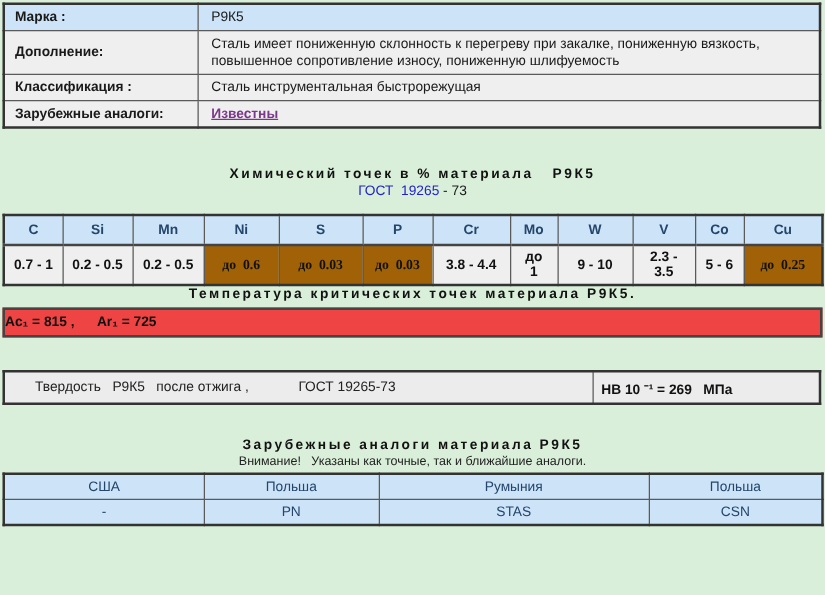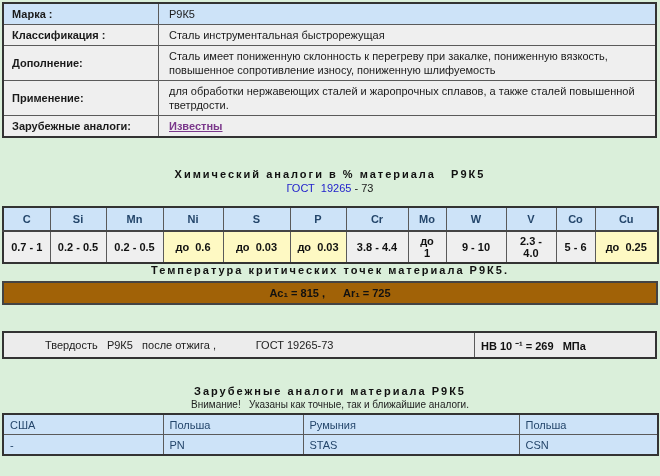--- a/index.html
+++ b/index.html
@@ -29,72 +29,68 @@
   .t-chem{margin-top:30px;}
   .t-crit{}
   .t-analog{margin-top:26px;}
   .gostline{text-align:center;margin:2px 0 12px 0;font-size:11px;}
   .gostline a{color:#2222cc;cursor:pointer;white-space:pre-wrap;}
   .note{text-align:center;font-size:10px;margin:2px 0 3px 0;white-space:pre-wrap;color:#222;}
 
   
   .chem th{background:#cde3f8;color:#24466b;font-weight:bold;height:16px;}
   .chem td{background:#efefef;font-weight:bold;color:#111;text-align:center;height:16px;white-space:pre-wrap;}
-  .chem td.shaded{background:#fef9c3;}
+  .chem td.shaded{background:#a16207;font-family:Liberation Serif, serif;}
   .chem tr.vals td{border-top:2px solid #444;}
 
   
   .critbox{
-    margin-top:5px;border:2px solid #444;background:#a16207;
-    text-align:center;font-weight:bold;padding:4px 0;white-space:pre-wrap;color:#111;
+    margin-top:5px;border:2px solid #444;background:#ef4444;
+    font-weight:bold;padding:4px 0;white-space:pre-wrap;color:#111;
   }
 
   
   .hard{margin-top:26px;}
   .hard td{background:#ececec;height:18px;}
-  .hard td.lft{padding-left:41px;white-space:pre-wrap;color:#222;}
+  .hard td.lft{padding-left:24px;white-space:pre-wrap;color:#222;}
   .hard td.rgt{width:168px;text-align:left;font-weight:bold;color:#111;white-space:pre-wrap;}
 
   
   .analog{margin-top:2px;}
-  .analog td{text-align:left;height:13px;}
+  .analog td{text-align:center;height:13px;}
   .analog tr.head td{background:#cde3f8;color:#24466b;}
   .analog tr.std td{background:#cde3f8;color:#24466b;}
 </style>
 </head>
 <body>
 
 <table class="info outer">
   <tbody>
       <tr class="hl">
     <td class="label">Марка :</td>
     <td class="value">Р9К5</td>
   </tr>
   <tr>
-    <td class="label">Классификация :</td>
-    <td class="value">Сталь инструментальная быстрорежущая</td>
-  </tr>
-  <tr>
     <td class="label">Дополнение:</td>
     <td class="value">Сталь имеет пониженную склонность к перегреву при закалке, пониженную вязкость, повышенное сопротивление износу, пониженную шлифуемость</td>
   </tr>
   <tr>
-    <td class="label">Применение:</td>
-    <td class="value">для обработки нержавеющих сталей и жаропрочных сплавов, а также сталей повышенной тветрдости.</td>
+    <td class="label">Классификация :</td>
+    <td class="value">Сталь инструментальная быстрорежущая</td>
   </tr>
   <tr>
     <td class="label">Зарубежные аналоги:</td>
     <td class="value">
       <a>Известны</a>
     </td>
   </tr>
 </tbody>
   </table>
 
-<div class="title t-chem">Химический аналоги в % материала   Р9К5</div>
+<div class="title t-chem">Химический точек в % материала   Р9К5</div>
 <div class="gostline">
   <a>ГОСТ  19265</a><span style="white-space:pre-wrap;"> - 73</span>
 </div>
 
 <table class="chem outer">
   <colgroup>
     <col style="width:47px">
       <col style="width:56px">
       <col style="width:57px">
       <col style="width:60px">
@@ -125,21 +121,21 @@
   <tr class="vals">
     <td>0.7 - 1</td>
     <td>0.2 - 0.5</td>
     <td>0.2 - 0.5</td>
     <td class="shaded">до  0.6</td>
     <td class="shaded">до  0.03</td>
     <td class="shaded">до  0.03</td>
     <td>3.8 - 4.4</td>
     <td>до  1</td>
     <td>9 - 10</td>
-    <td>2.3 - 4.0</td>
+    <td>2.3 - 3.5</td>
     <td>5 - 6</td>
     <td class="shaded">до  0.25</td>
   </tr>
 </tbody>
   </table>
 
 <div class="title t-crit">Температура критических точек материала Р9К5.</div>
 <div class="critbox">Ac₁ = 815 ,      Ar₁ = 725</div>
 
 <table class="hard outer">

